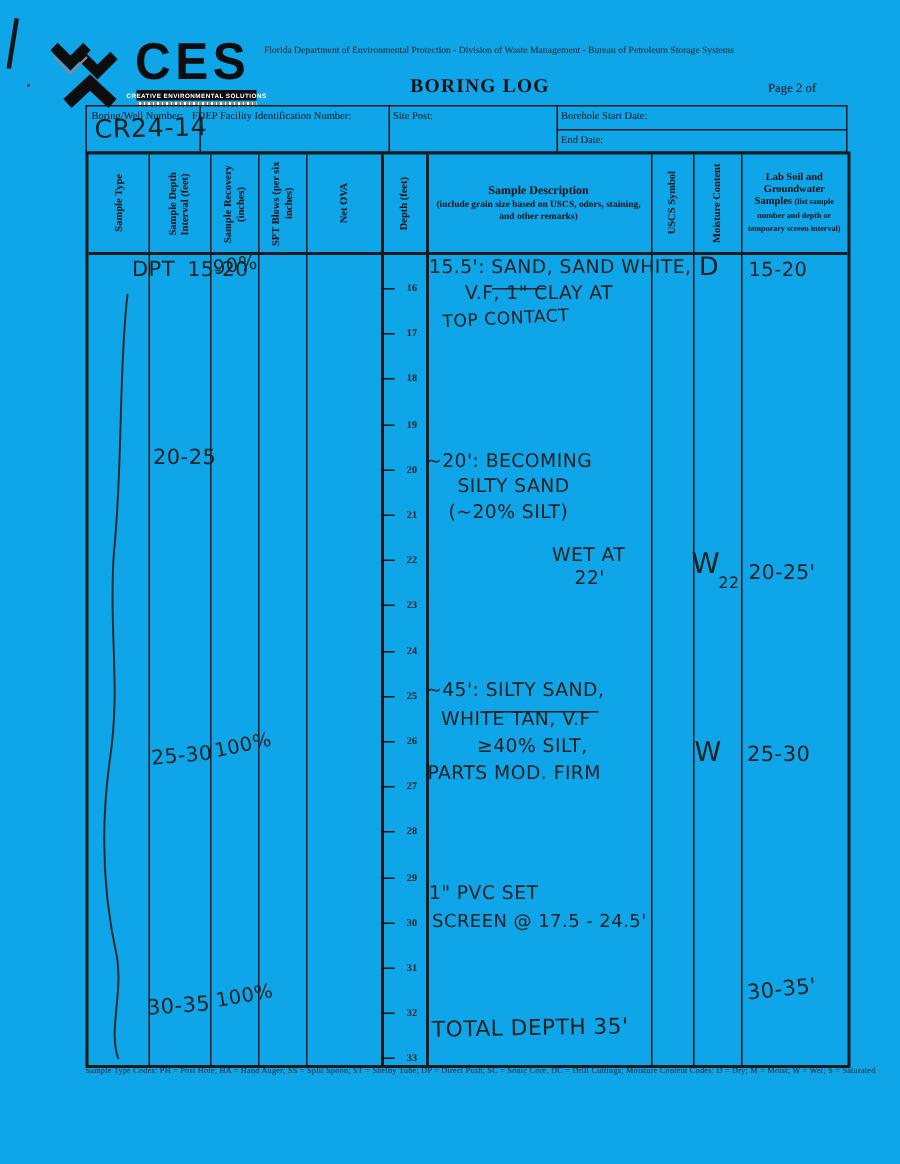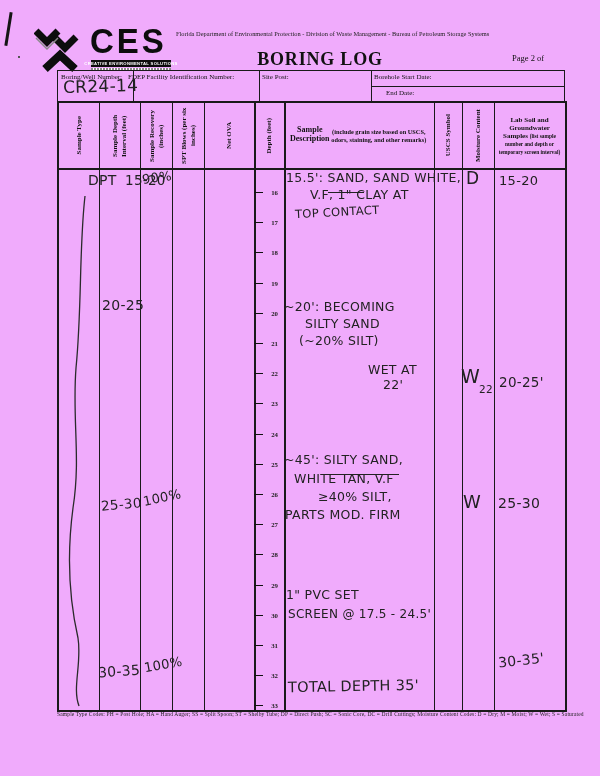--- a/index.html
+++ b/index.html
@@ -1,49 +1,49 @@
 <!DOCTYPE html>
 <html><head>
 <meta charset="utf-8">
 <style>
   html,body{margin:0;padding:0;background:#e8e8e8;}
-  .page{position:relative;width:600px;height:776px;background:#f0abfc;overflow:hidden;
+  .page{position:relative;width:600px;height:776px;background:#0ea5e9;overflow:hidden;
         font-family:"Liberation Serif",serif;color:#111;}
   
   .art1{position:absolute;left:7px;top:12px;width:3px;height:34px;background:#151515;transform:rotate(9deg);}
   .art2{position:absolute;left:18px;top:56px;width:2px;height:2px;background:#555;}
   
   .chev{position:absolute;left:34px;top:28px;}
   .ces{position:absolute;left:90px;top:22px;font-family:"Liberation Sans",sans-serif;
        font-weight:900;font-size:33px;letter-spacing:3px;transform:scaleY(1.05);color:#0d0d0d;}
   .tagbar{position:absolute;left:91px;top:60px;width:80px;height:7px;background:#0d0d0d;
           display:flex;align-items:center;justify-content:center;}
   .tagbar span{color:#fff;font-family:"Liberation Sans",sans-serif;font-size:4.2px;
           font-weight:bold;letter-spacing:.3px;white-space:nowrap;}
   .subbar{position:absolute;left:91px;top:68px;width:80px;height:3px;
           background:repeating-linear-gradient(90deg,#8a8a8a 0 2px,#fff 2px 3px);}
   
   .agency{position:absolute;left:176px;top:30px;width:400px;font-size:6.4px;white-space:nowrap;color:#222;}
   .title{position:absolute;left:240px;top:49px;width:160px;text-align:center;
-         font-weight:bold;font-size:18px;letter-spacing:.8px;}
+         font-weight:bold;font-size:13px;letter-spacing:.8px;}
   .pageno{position:absolute;left:512px;top:53px;font-size:8.5px;}
   
   .info{position:absolute;left:57px;top:70px;width:506px;height:30px;border:1.6px solid #1a1a1a;}
   .info .lab{position:absolute;font-size:7px;white-space:nowrap;}
   .ivl{position:absolute;top:0;bottom:0;width:1px;background:#1a1a1a;}
   .ihl{position:absolute;height:1px;background:#1a1a1a;}
   
   .tbl{position:absolute;left:57px;top:101px;width:506px;height:607px;border:2px solid #1a1a1a;}
   .vl{position:absolute;top:0;bottom:0;width:1px;background:#1a1a1a;}
   .vlt{width:2px;}
   .hline{position:absolute;left:0;right:0;top:65px;height:1.5px;background:#1a1a1a;}
   .hcell{position:absolute;top:0;height:65px;display:flex;align-items:center;justify-content:center;
          text-align:center;font-weight:bold;font-size:7px;line-height:8.5px;}
   .vtext{writing-mode:vertical-rl;transform:rotate(180deg);}
-  .desc-h{flex-direction:row;padding:0 6px;box-sizing:border-box;}
+  .desc-h{flex-direction:column;padding:0 6px;box-sizing:border-box;}
   .desc-h .t1{font-size:8px;display:block;margin-bottom:2px;}
   .desc-h .t2{font-size:6.3px;display:block;line-height:7.5px;}
   .lab-h{padding:0 3px;box-sizing:border-box;font-size:7px;line-height:8px;}
   .lab-h .t2{font-size:5.4px;font-weight:bold;}
   
   .dscale{position:absolute;left:195px;top:65px;width:30px;height:542px;}
   .tick{position:absolute;left:0;width:100%;height:9px;display:flex;align-items:center;}
   .tickdash{display:inline-block;width:9px;height:1.2px;background:#111;}
   .ticknum{display:inline-block;width:15px;text-align:right;font-size:6.8px;font-weight:bold;color:#222;}
   
@@ -81,21 +81,21 @@
 
   <div class="info">
     <div class="ivl" style="left:75px"></div>
     <div class="ivl" style="left:201px"></div>
     <div class="ivl" style="left:313px"></div>
     <div class="ihl" style="left:313px;right:0;top:15px"></div>
     <div class="lab" style="left:3px;top:2px">Boring/Well Number:</div>
     <div class="lab" style="left:70px;top:2px">FDEP Facility Identification Number:</div>
     <div class="lab" style="left:204px;top:2px">Site Post:</div>
     <div class="lab" style="left:316px;top:2px">Borehole Start Date:</div>
-    <div class="lab" style="left:328px;top:18px">End Date:</div>
+    <div class="lab" style="left:316px;top:18px">End Date:</div>
     <div class="hw" style="left:5px;top:7px;font-size:17px;transform:rotate(-1.5deg)">CR24-14</div>
   </div>
 
   <div class="tbl">
     <div class="vl" style="left:40px"></div>
     <div class="vl" style="left:81px"></div>
     <div class="vl" style="left:113px"></div>
     <div class="vl" style="left:145px"></div>
     <div class="vl vlt" style="left:195px"></div>
     <div class="vl vlt" style="left:225px"></div>

